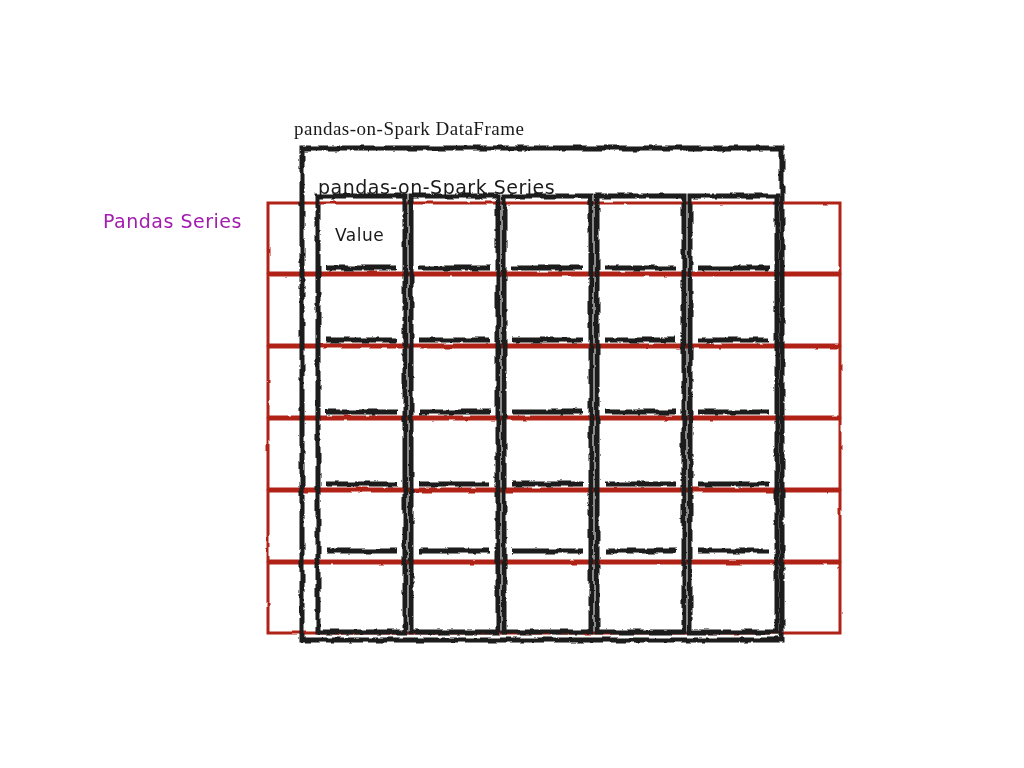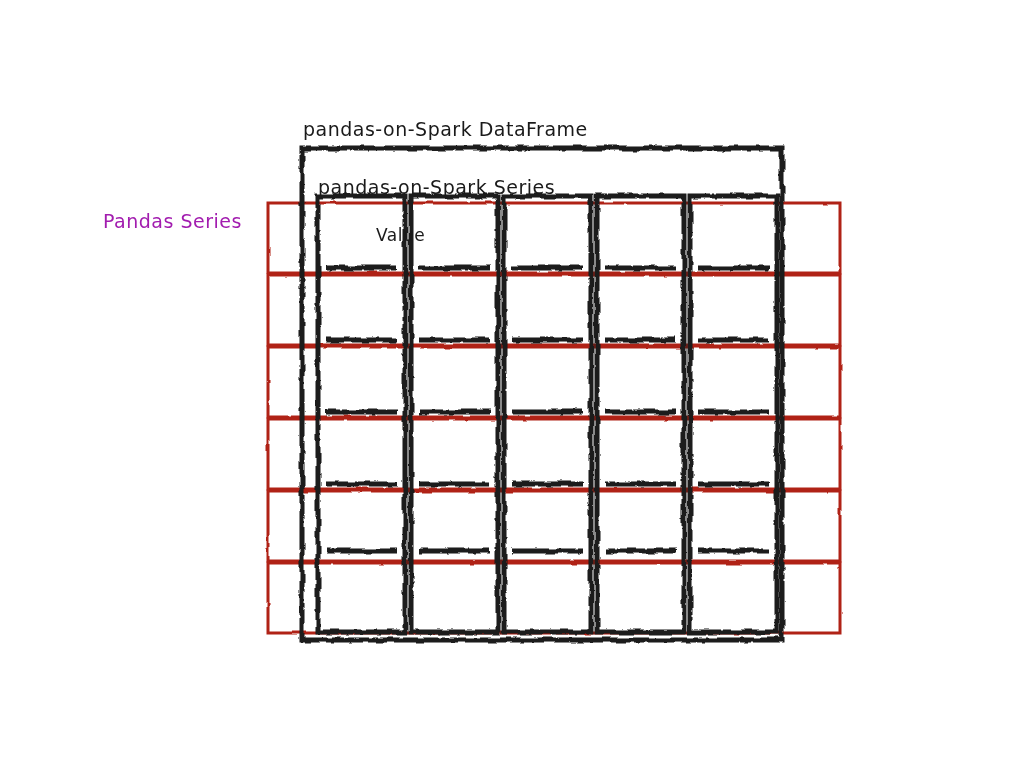--- a/index.html
+++ b/index.html
@@ -36,21 +36,20 @@
   }
 
   .label-red {
     color: #a21caf;
     font-size: 19px;
   }
 
   .label-value {
     color: #1a1a1a;
     font-size: 17px;
-    margin-left: 41px;
   }
 </style>
 </head>
 <body>
 
 <svg id="canvas" viewBox="0 0 1024 768" xmlns="http://www.w3.org/2000/svg">
   <defs>
     <filter id="rough" x="-20%" y="-20%" width="140%" height="140%">
       <feTurbulence type="fractalNoise" baseFrequency="0.07" numOctaves="4" seed="7" result="noise"></feTurbulence>
       <feDisplacementMap in="SourceGraphic" in2="noise" scale="4.5" xChannelSelector="R" yChannelSelector="G"></feDisplacementMap>
@@ -109,19 +108,19 @@
     <line x1="605" y1="551" x2="676" y2="551"></line>
 
     <line x1="698" y1="268" x2="769" y2="268"></line>
     <line x1="698" y1="340" x2="769" y2="340"></line>
     <line x1="698" y1="412" x2="769" y2="412"></line>
     <line x1="698" y1="484" x2="769" y2="484"></line>
     <line x1="698" y1="551" x2="769" y2="551"></line>
   </g>
 </svg>
 
-<div class="label label-dark" style="left:303px; top:118px;">pandas-on-Spark DataFrame</div>
+<div class="label label-dark" style="left:294px; top:118px;font-family:Liberation Serif, serif;">pandas-on-Spark DataFrame</div>
 
 <div class="label label-dark" style="left:318px; top:176px;">pandas-on-Spark Series</div>
 
 <div class="label label-red" style="left:103px; top:210px;">Pandas Series</div>
 
 <div class="label label-value" style="left:335px; top:225px;">Value</div>
 
 </body></html>

